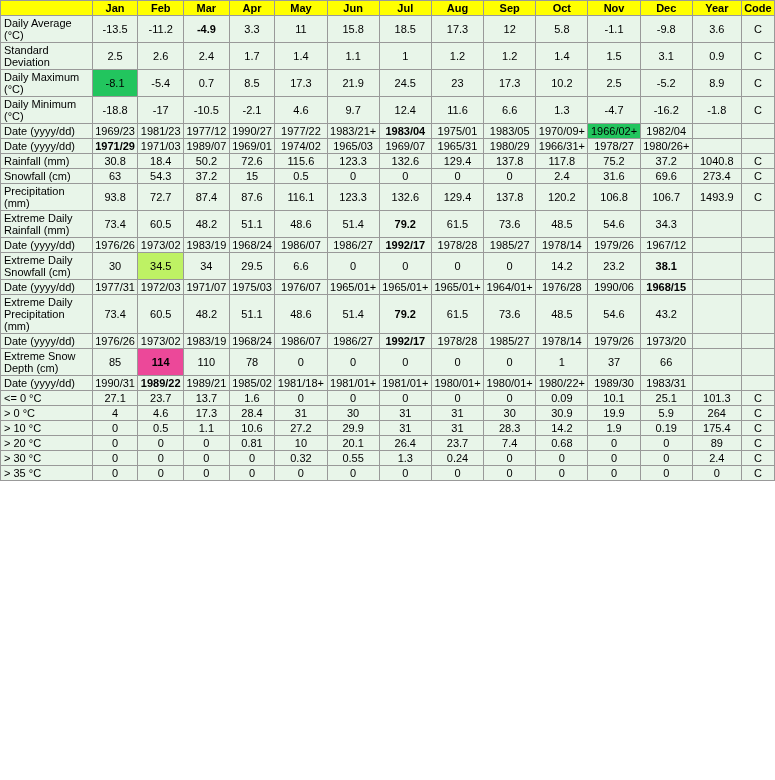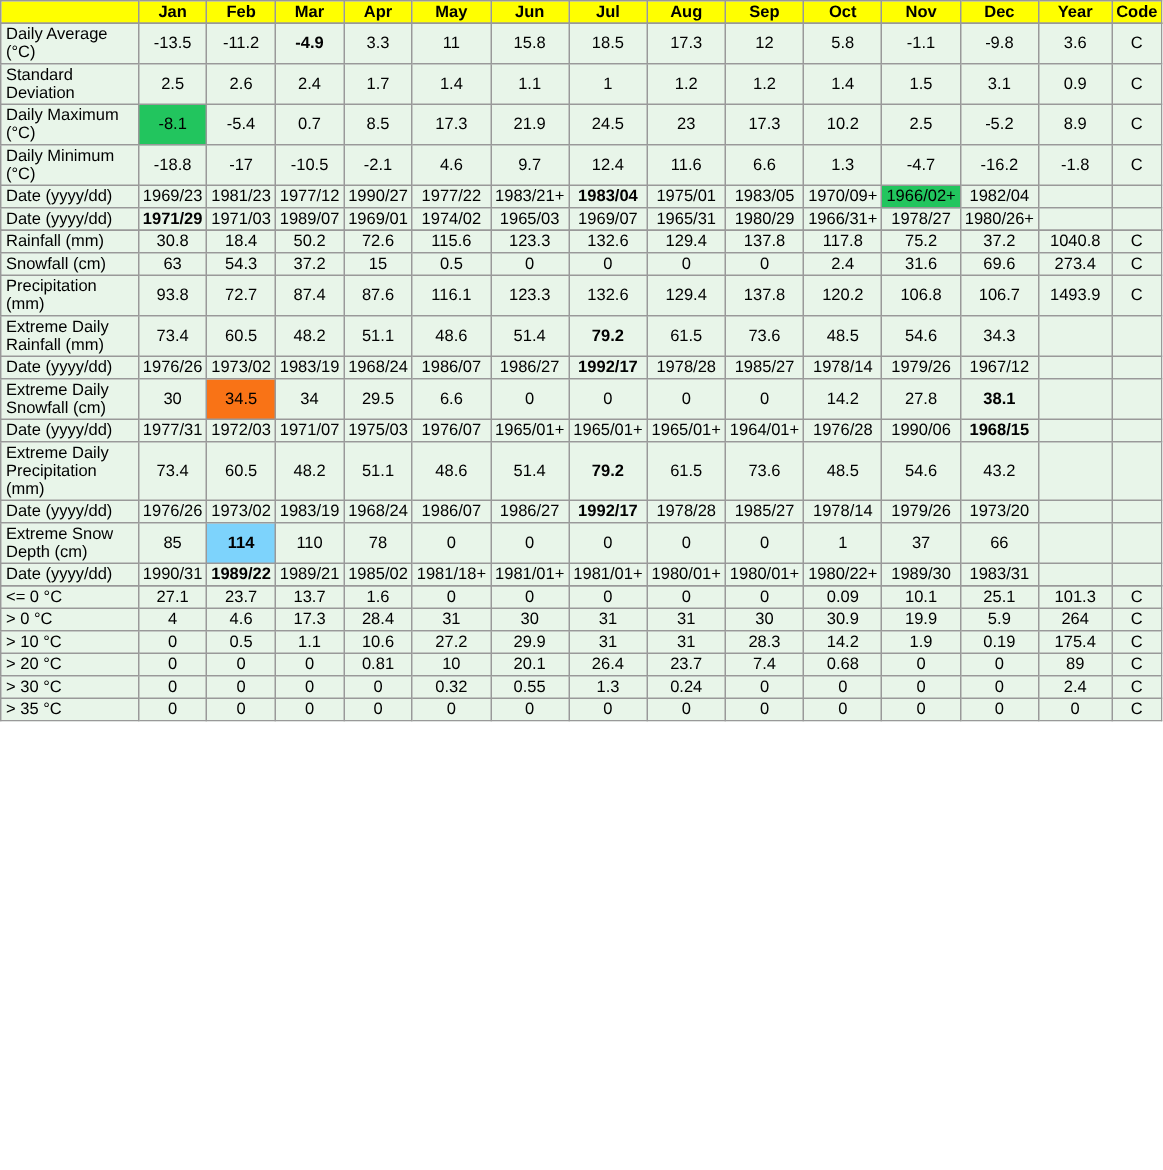--- a/index.html
+++ b/index.html
@@ -219,30 +219,30 @@
         <td style="background: rgb(232, 245, 233);">1985/27</td>
         <td style="background: rgb(232, 245, 233);">1978/14</td>
         <td style="background: rgb(232, 245, 233);">1979/26</td>
         <td style="background: rgb(232, 245, 233);">1967/12</td>
         <td style="background: rgb(232, 245, 233);"></td>
         <td style="background: rgb(232, 245, 233);"></td>
       </tr>
       <tr>
         <td class="row-label">Extreme Daily Snowfall (cm)</td>
         <td style="background: rgb(232, 245, 233);">30</td>
-        <td style="background: #f97316;">34.5</td>
+        <td style="background: #bef264;">34.5</td>
         <td style="background: rgb(232, 245, 233);">34</td>
         <td style="background: rgb(232, 245, 233);">29.5</td>
         <td style="background: rgb(232, 245, 233);">6.6</td>
         <td style="background: rgb(232, 245, 233);">0</td>
         <td style="background: rgb(232, 245, 233);">0</td>
         <td style="background: rgb(232, 245, 233);">0</td>
         <td style="background: rgb(232, 245, 233);">0</td>
         <td style="background: rgb(232, 245, 233);">14.2</td>
-        <td style="background: rgb(232, 245, 233);">27.8</td>
+        <td style="background: rgb(232, 245, 233);">23.2</td>
         <td style="background: rgb(232, 245, 233); font-weight: bold;">38.1</td>
         <td style="background: rgb(232, 245, 233);"></td>
         <td style="background: rgb(232, 245, 233);"></td>
       </tr>
       <tr>
         <td class="row-label">Date (yyyy/dd)</td>
         <td style="background: rgb(232, 245, 233);">1977/31</td>
         <td style="background: rgb(232, 245, 233);">1972/03</td>
         <td style="background: rgb(232, 245, 233);">1971/07</td>
         <td style="background: rgb(232, 245, 233);">1975/03</td>
@@ -287,21 +287,21 @@
         <td style="background: rgb(232, 245, 233);">1985/27</td>
         <td style="background: rgb(232, 245, 233);">1978/14</td>
         <td style="background: rgb(232, 245, 233);">1979/26</td>
         <td style="background: rgb(232, 245, 233);">1973/20</td>
         <td style="background: rgb(232, 245, 233);"></td>
         <td style="background: rgb(232, 245, 233);"></td>
       </tr>
       <tr>
         <td class="row-label">Extreme Snow Depth (cm)</td>
         <td style="background: rgb(232, 245, 233);">85</td>
-        <td style="background: #7dd3fc; font-weight: bold;">114</td>
+        <td style="background: #ec4899; font-weight: bold;">114</td>
         <td style="background: rgb(232, 245, 233);">110</td>
         <td style="background: rgb(232, 245, 233);">78</td>
         <td style="background: rgb(232, 245, 233);">0</td>
         <td style="background: rgb(232, 245, 233);">0</td>
         <td style="background: rgb(232, 245, 233);">0</td>
         <td style="background: rgb(232, 245, 233);">0</td>
         <td style="background: rgb(232, 245, 233);">0</td>
         <td style="background: rgb(232, 245, 233);">1</td>
         <td style="background: rgb(232, 245, 233);">37</td>
         <td style="background: rgb(232, 245, 233);">66</td>

